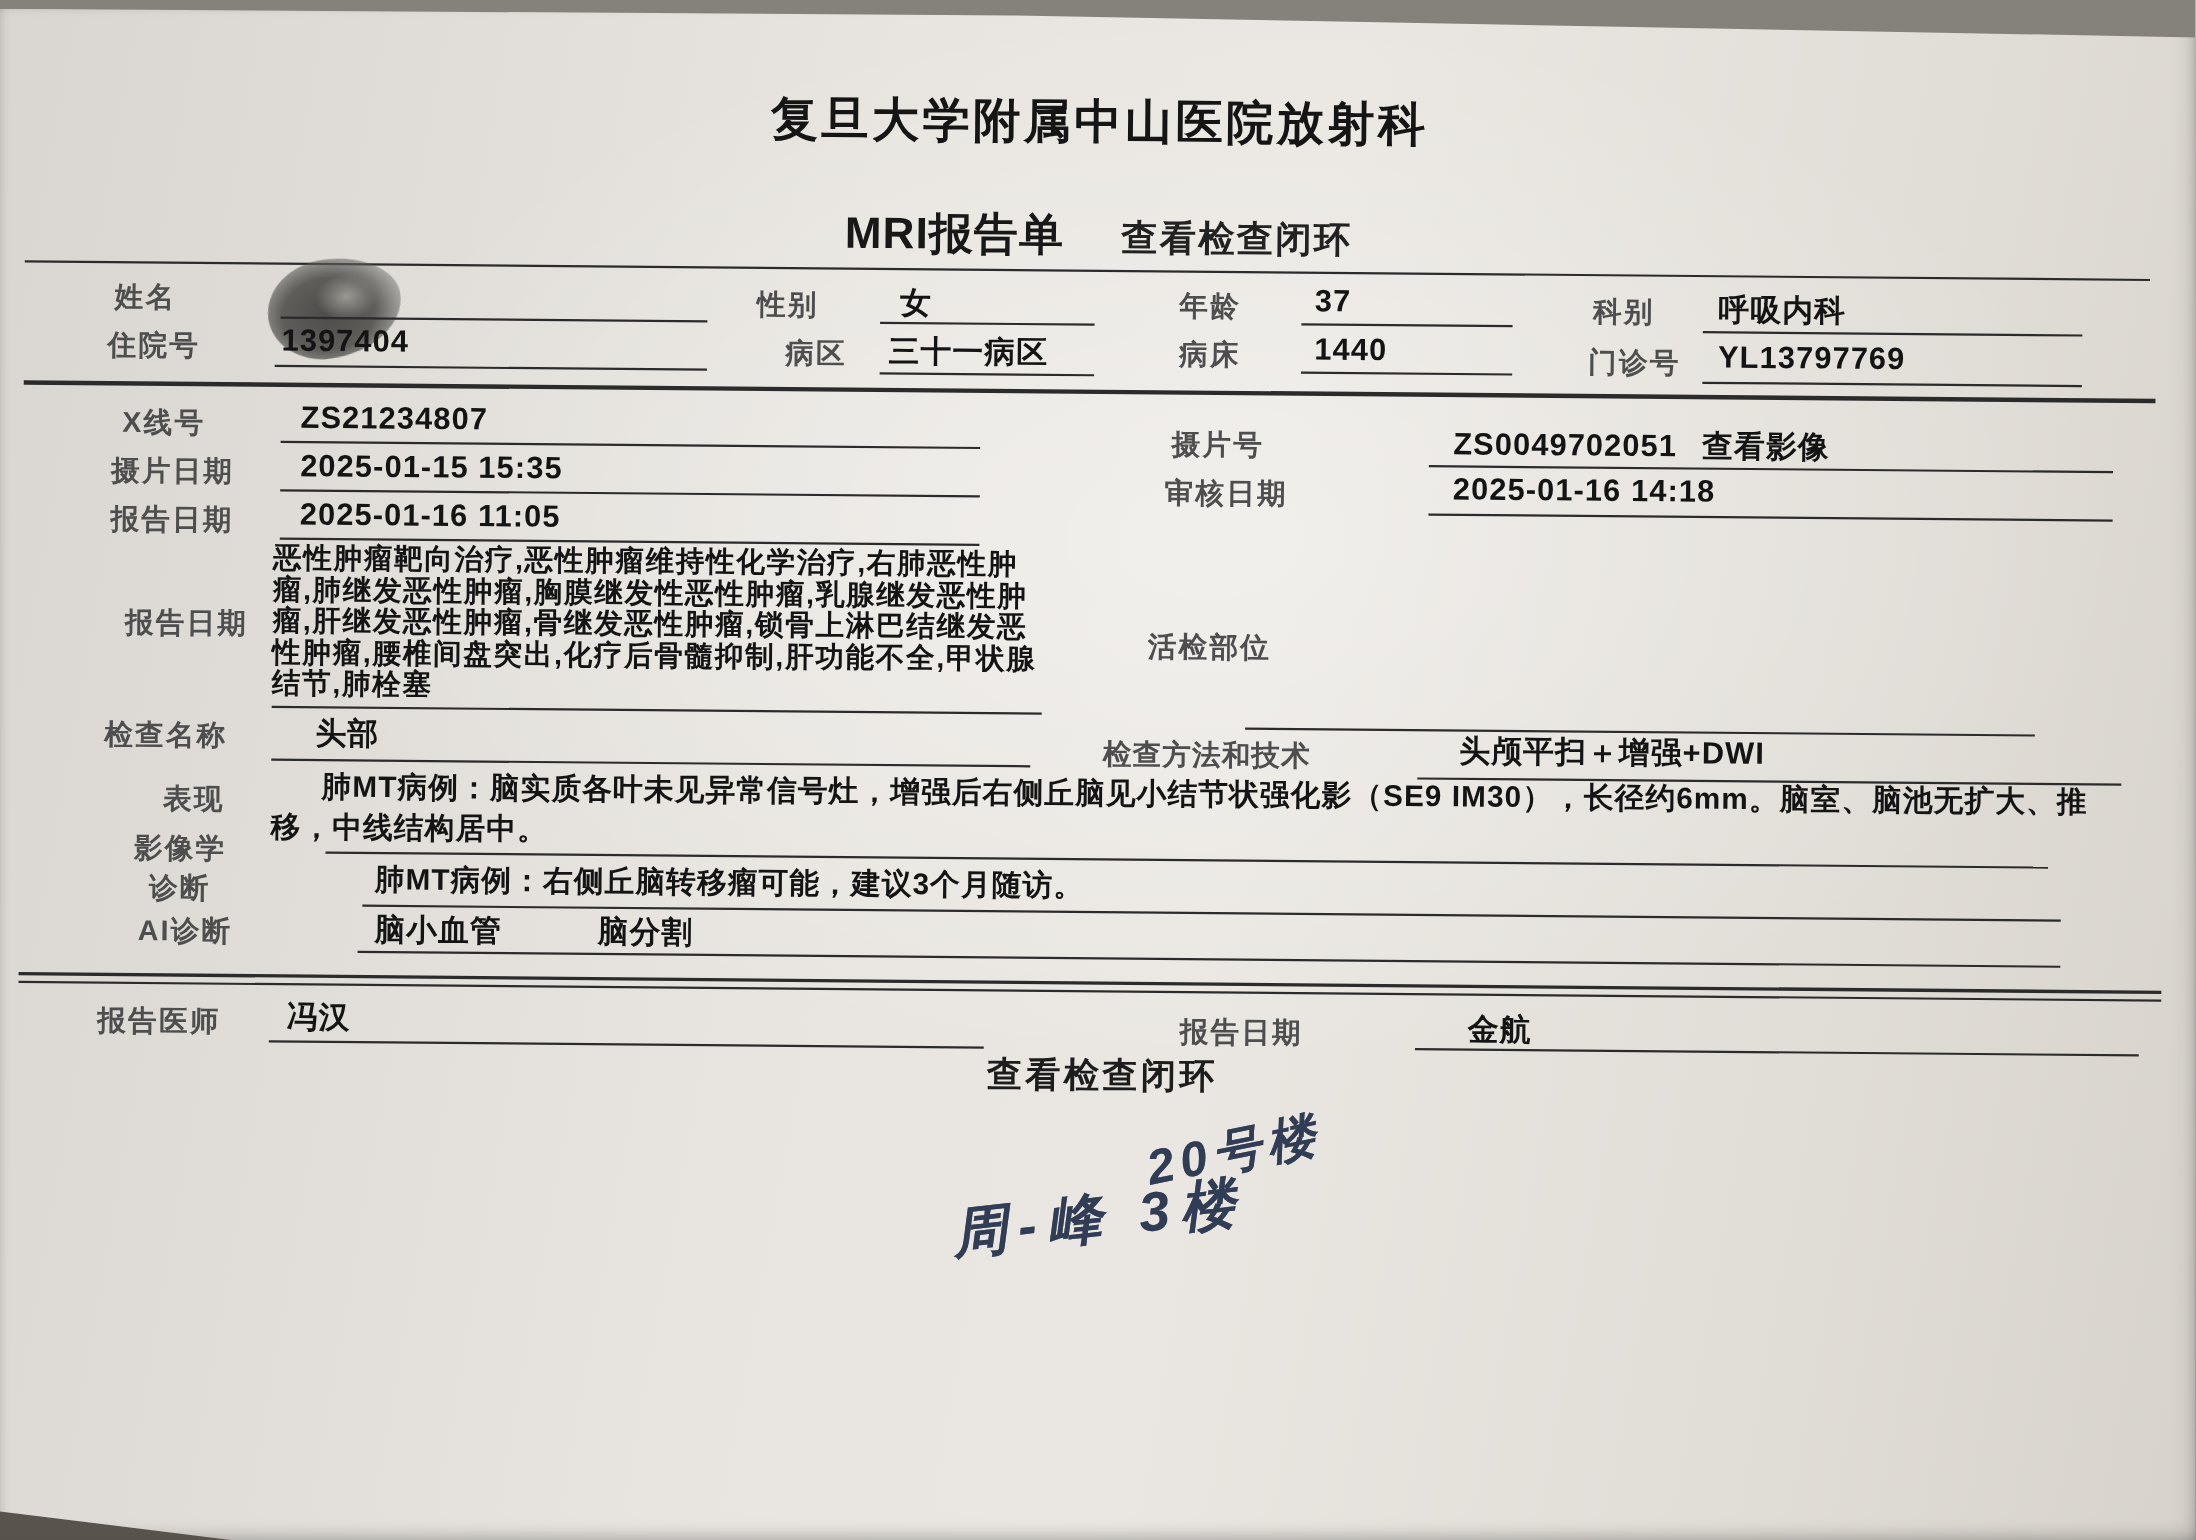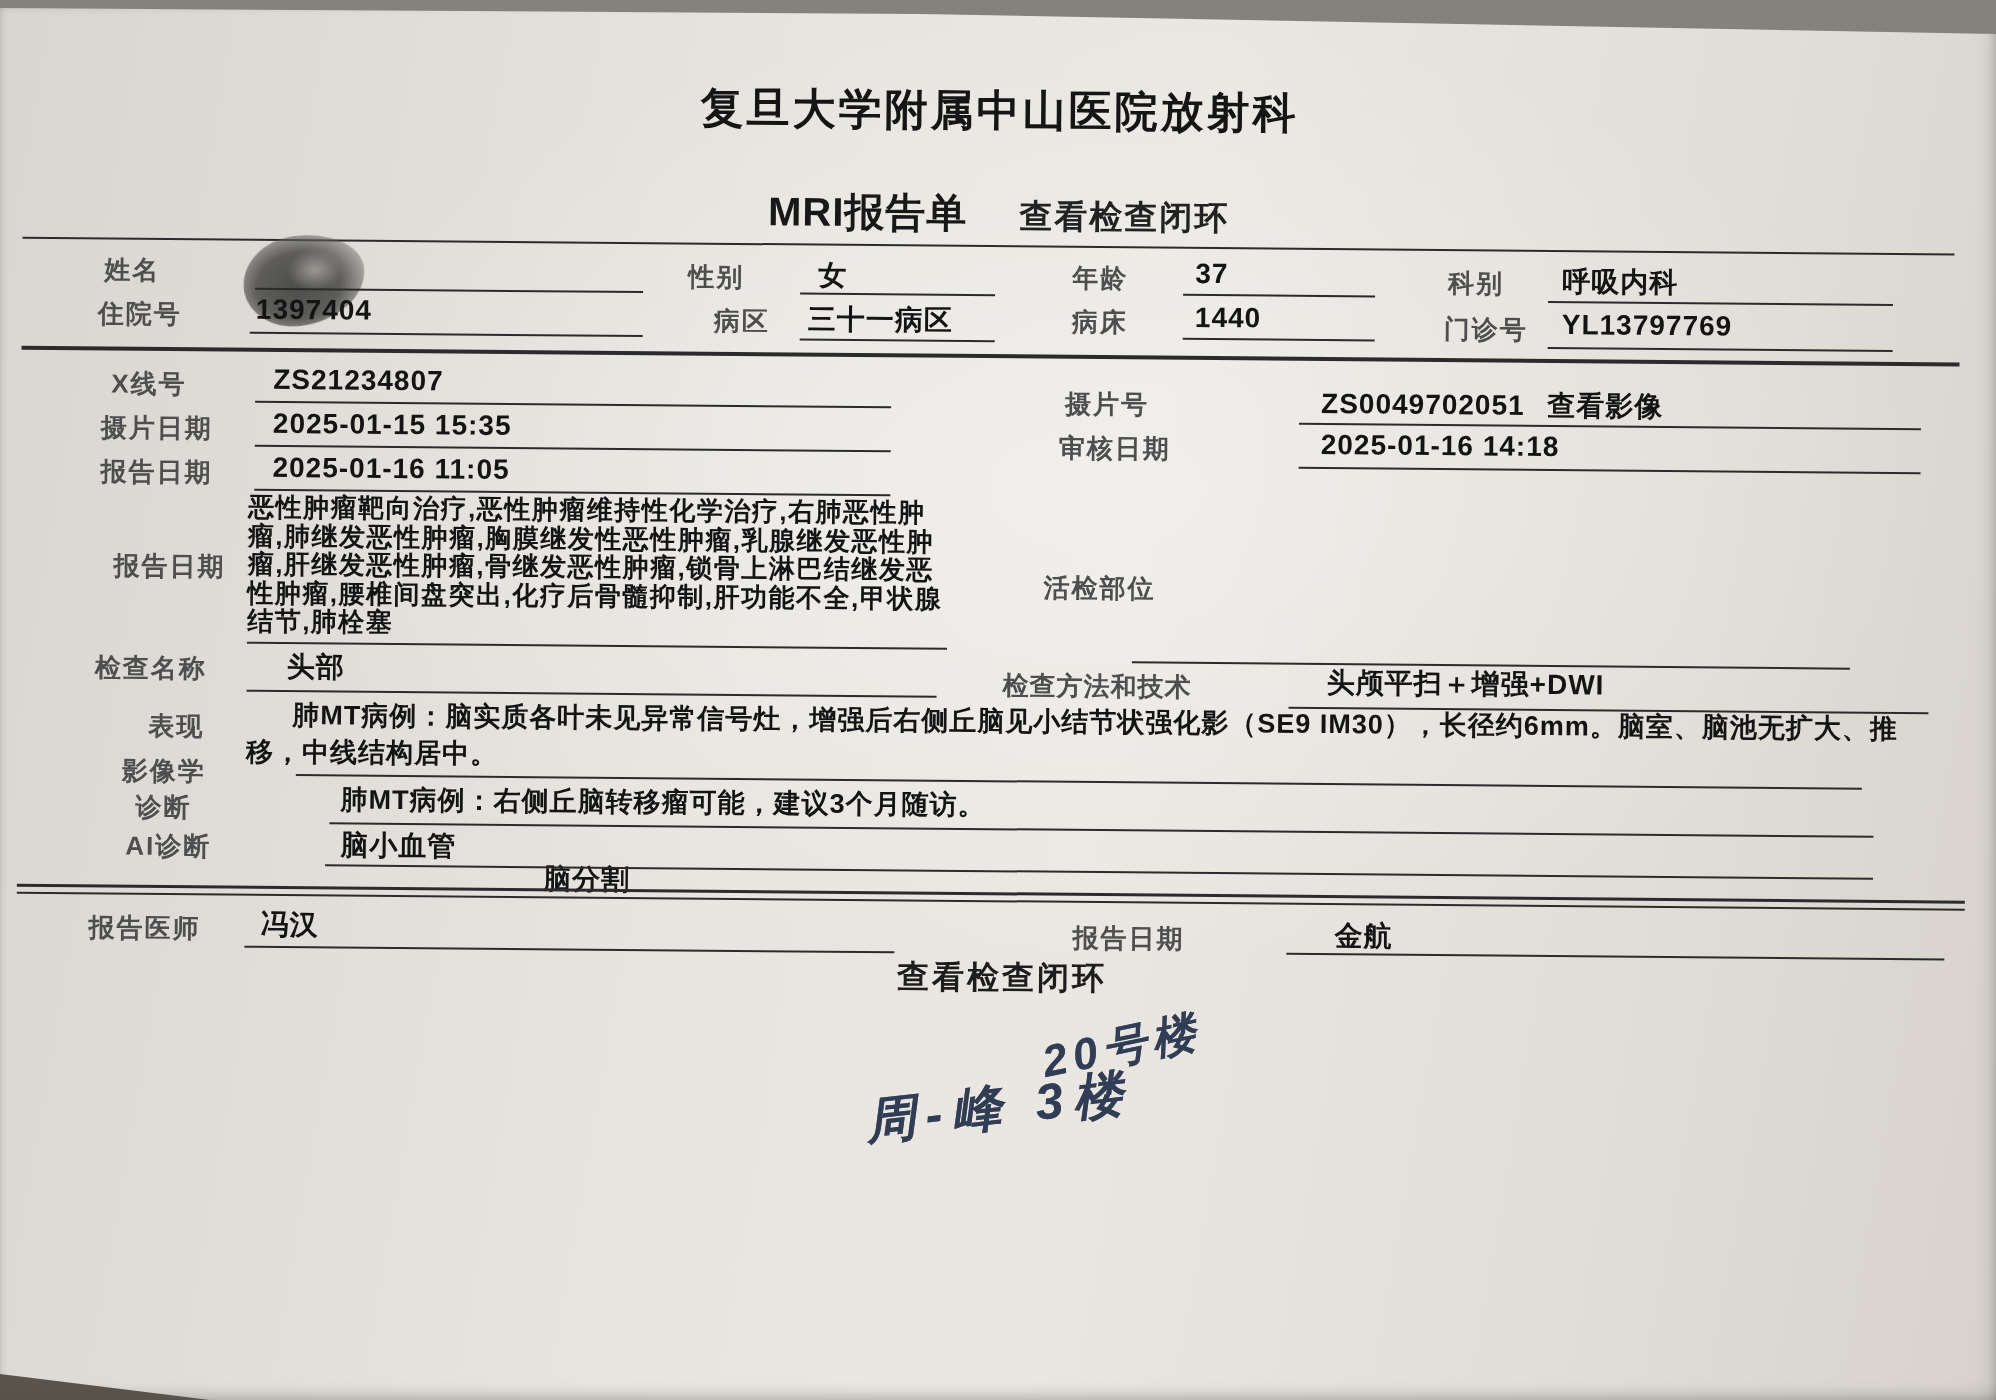--- a/index.html
+++ b/index.html
@@ -154,21 +154,21 @@
 
   <div class="abs imaging-lbl">
     <div>影像学</div>
     <div>诊断</div>
   </div>
   <div class="abs val" style="left:345px;top:779px;font-size:27px;">肺MT病例：右侧丘脑转移瘤可能，建议3个月随访。</div>
   <div class="ln" style="left:334px;top:820px;width:1544px;"></div>
 
   <div class="abs lbl" style="left:130px;top:828px;">AI诊断</div>
   <div class="abs val" style="left:345px;top:824px;">脑小血管</div>
-  <div class="abs val" style="left:548px;top:824px;margin-top:32px;">脑分割</div>
+  <div class="abs val" style="left:548px;top:824px;">脑分割</div>
   <div class="ln" style="left:330px;top:862px;width:1548px;"></div>
 
   <div class="ln" style="left:22px;top:884px;width:1948px;border-top-width:3.5px;"></div>
   <div class="ln thin" style="left:22px;top:892px;width:1948px;"></div>
 
   <div class="abs lbl" style="left:94px;top:910px;">报告医师</div>
   <div class="abs val" style="left:266px;top:904px;">冯汉</div>
   <div class="ln" style="left:250px;top:944px;width:650px;"></div>
 
   <div class="abs lbl" style="left:1078px;top:912px;">报告日期</div>

